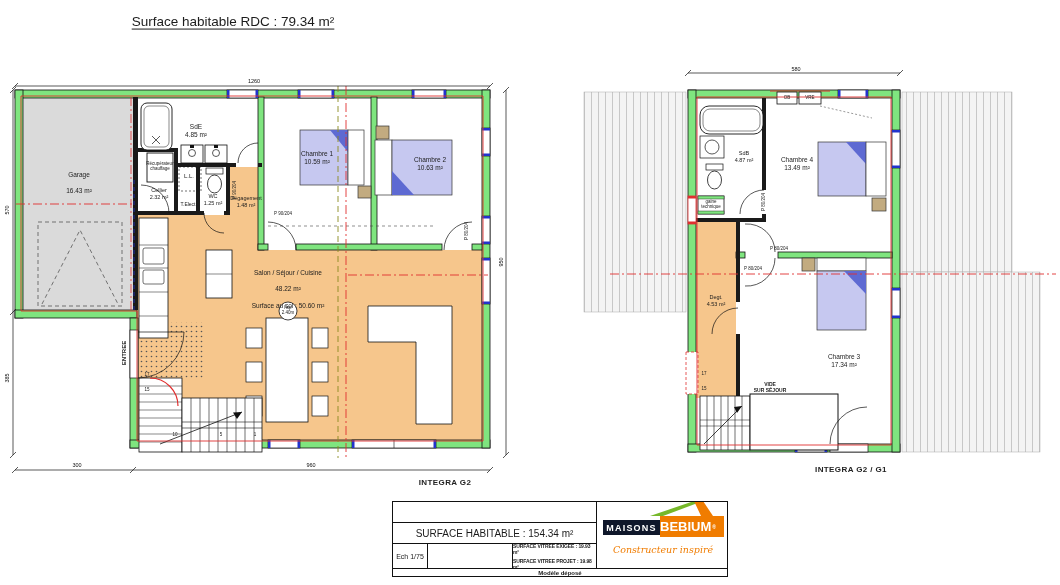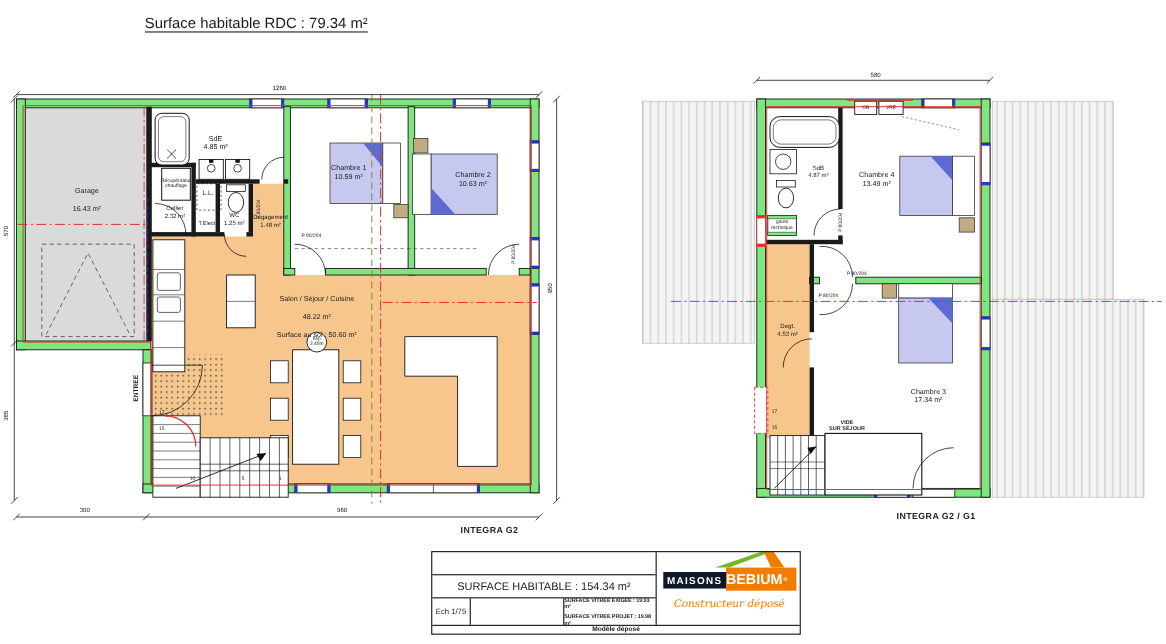--- a/index.html
+++ b/index.html
@@ -421,18 +421,18 @@
         <div>SURFACE VITREE PROJET : 19.98 m²</div>
       </div>
     </div>
   </div>
   <div class="tb-logo">
     <div class="lg-maisons">MAISONS</div>
     <div class="lg-bebium">
       <span>BEBIUM</span>
           <sup>®</sup>
     </div>
-    <div class="lg-tagline">Constructeur déposé</div>
+    <div class="lg-tagline">Constructeur inspiré</div>
   </div>
   <div class="tb-bottom tbrow">Modèle déposé</div>
 </div>
 
 </div>
 
 </body></html>

